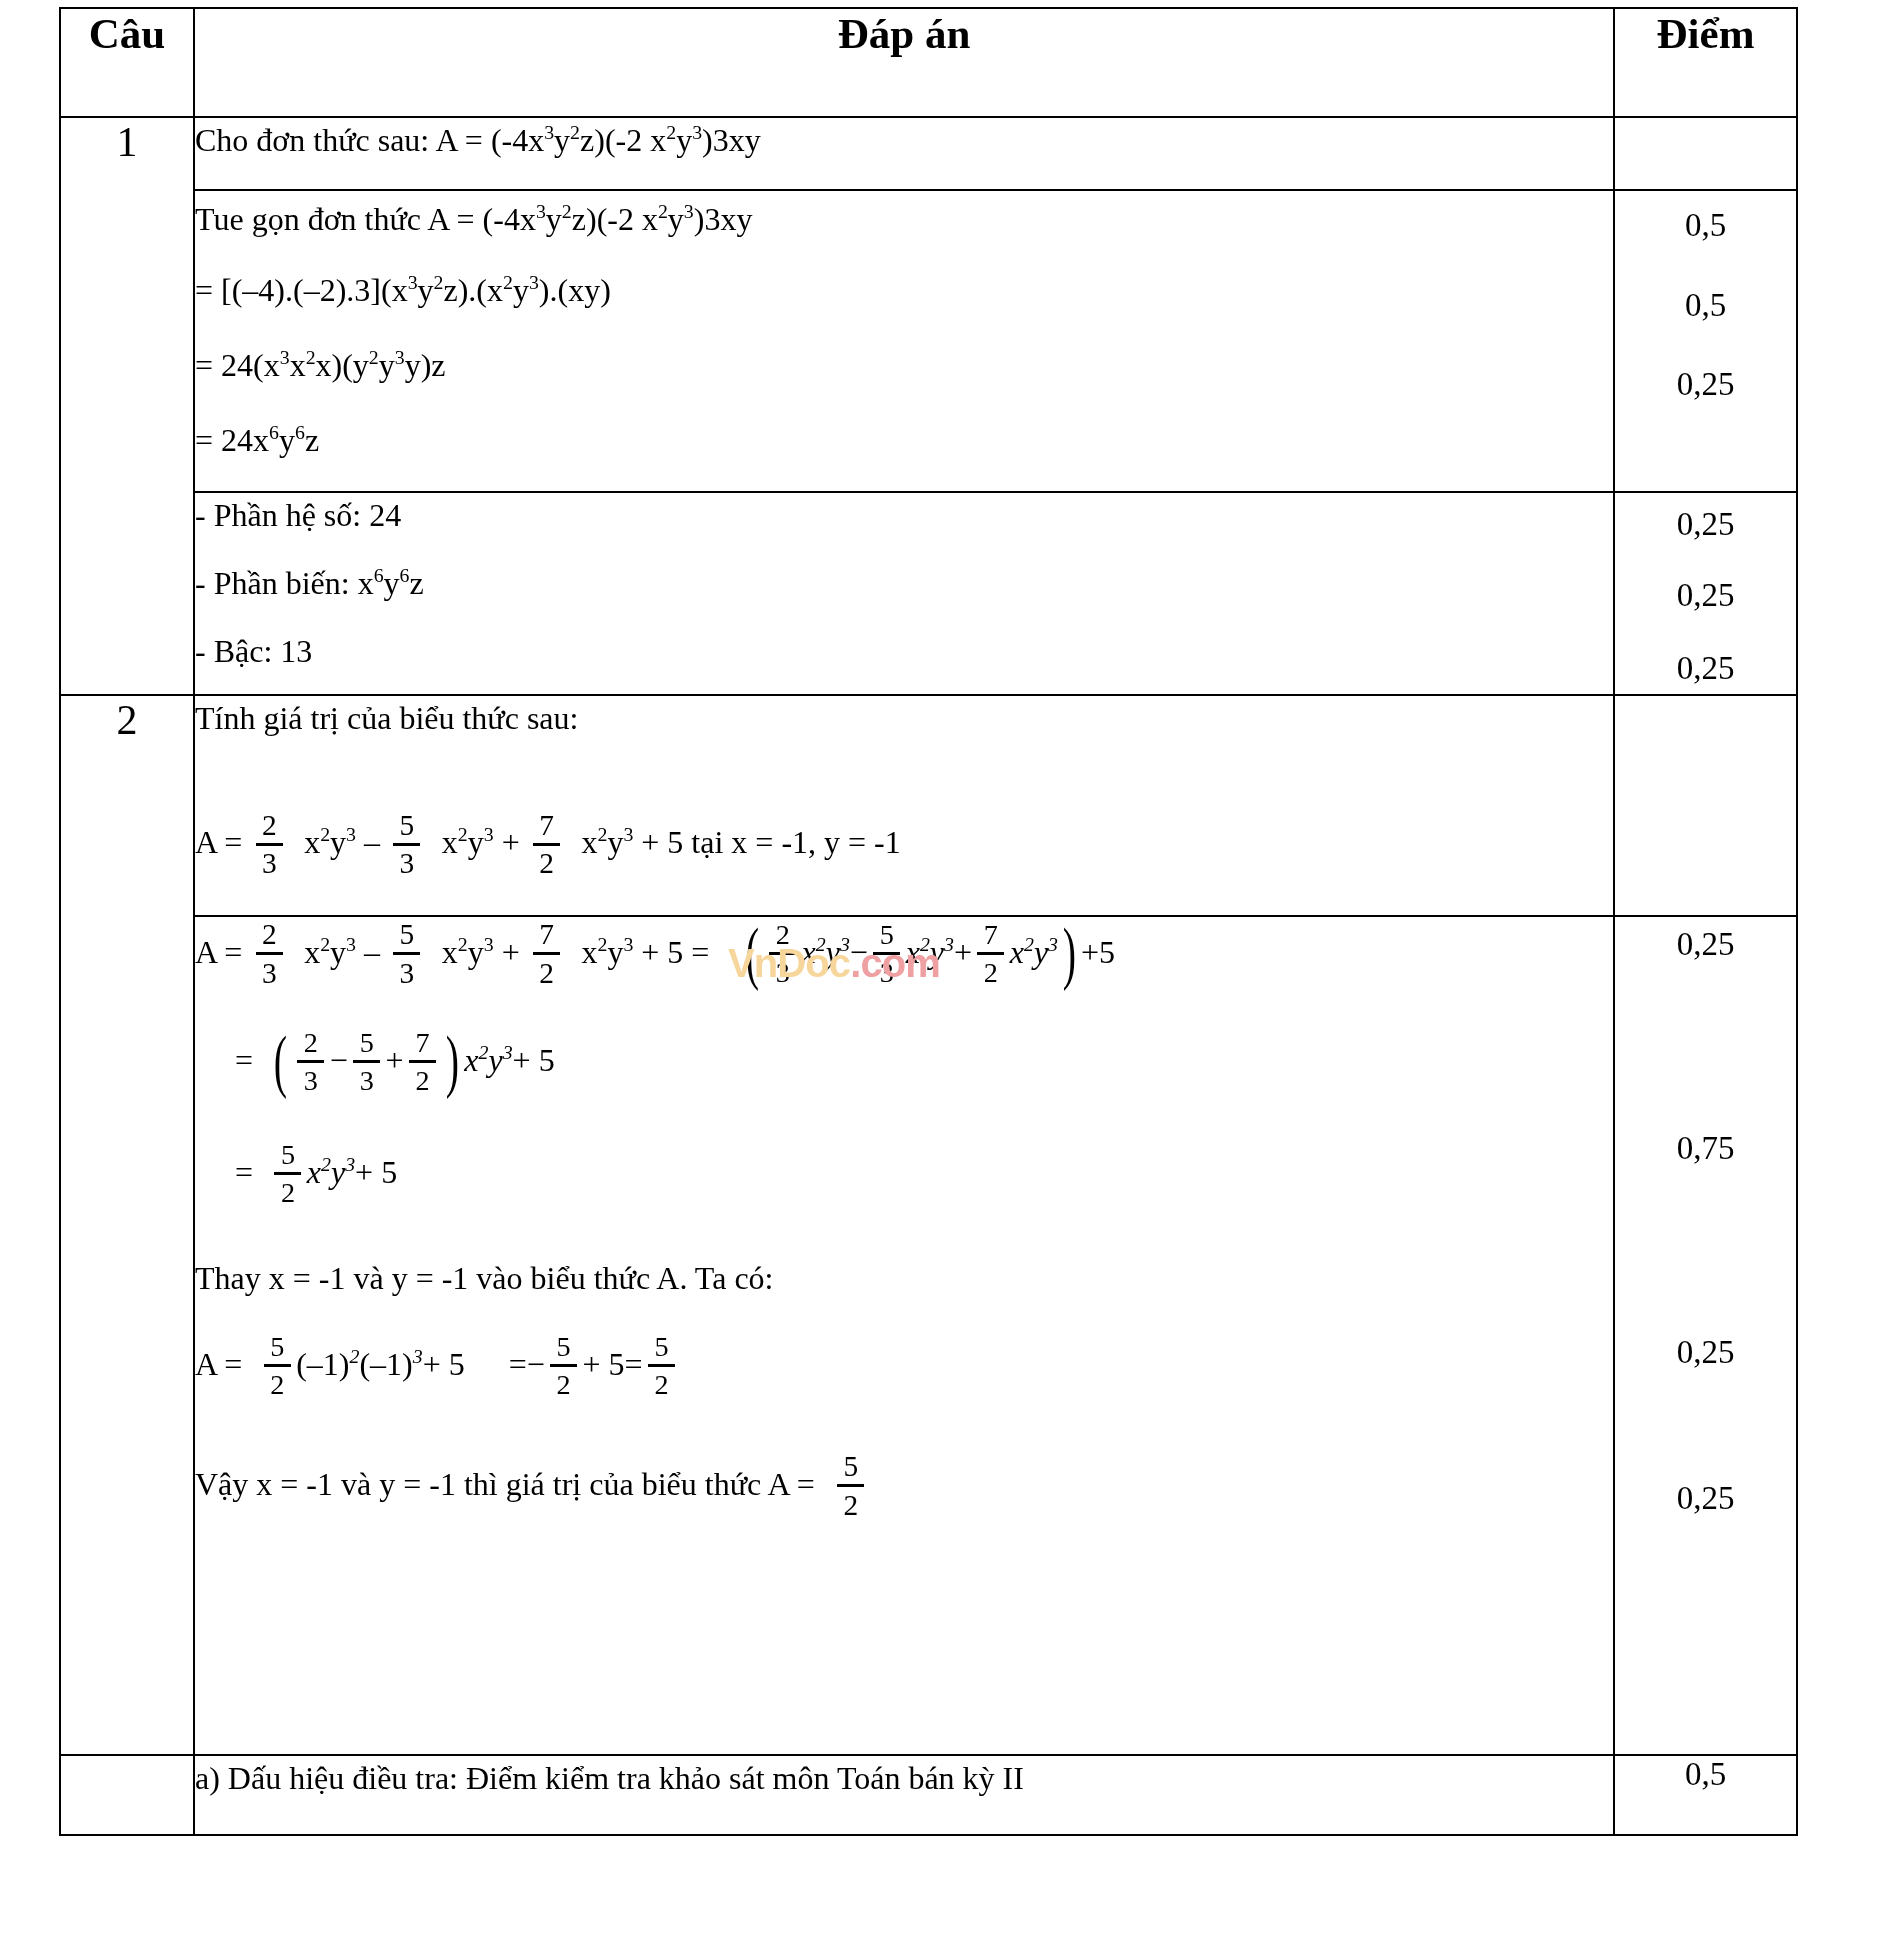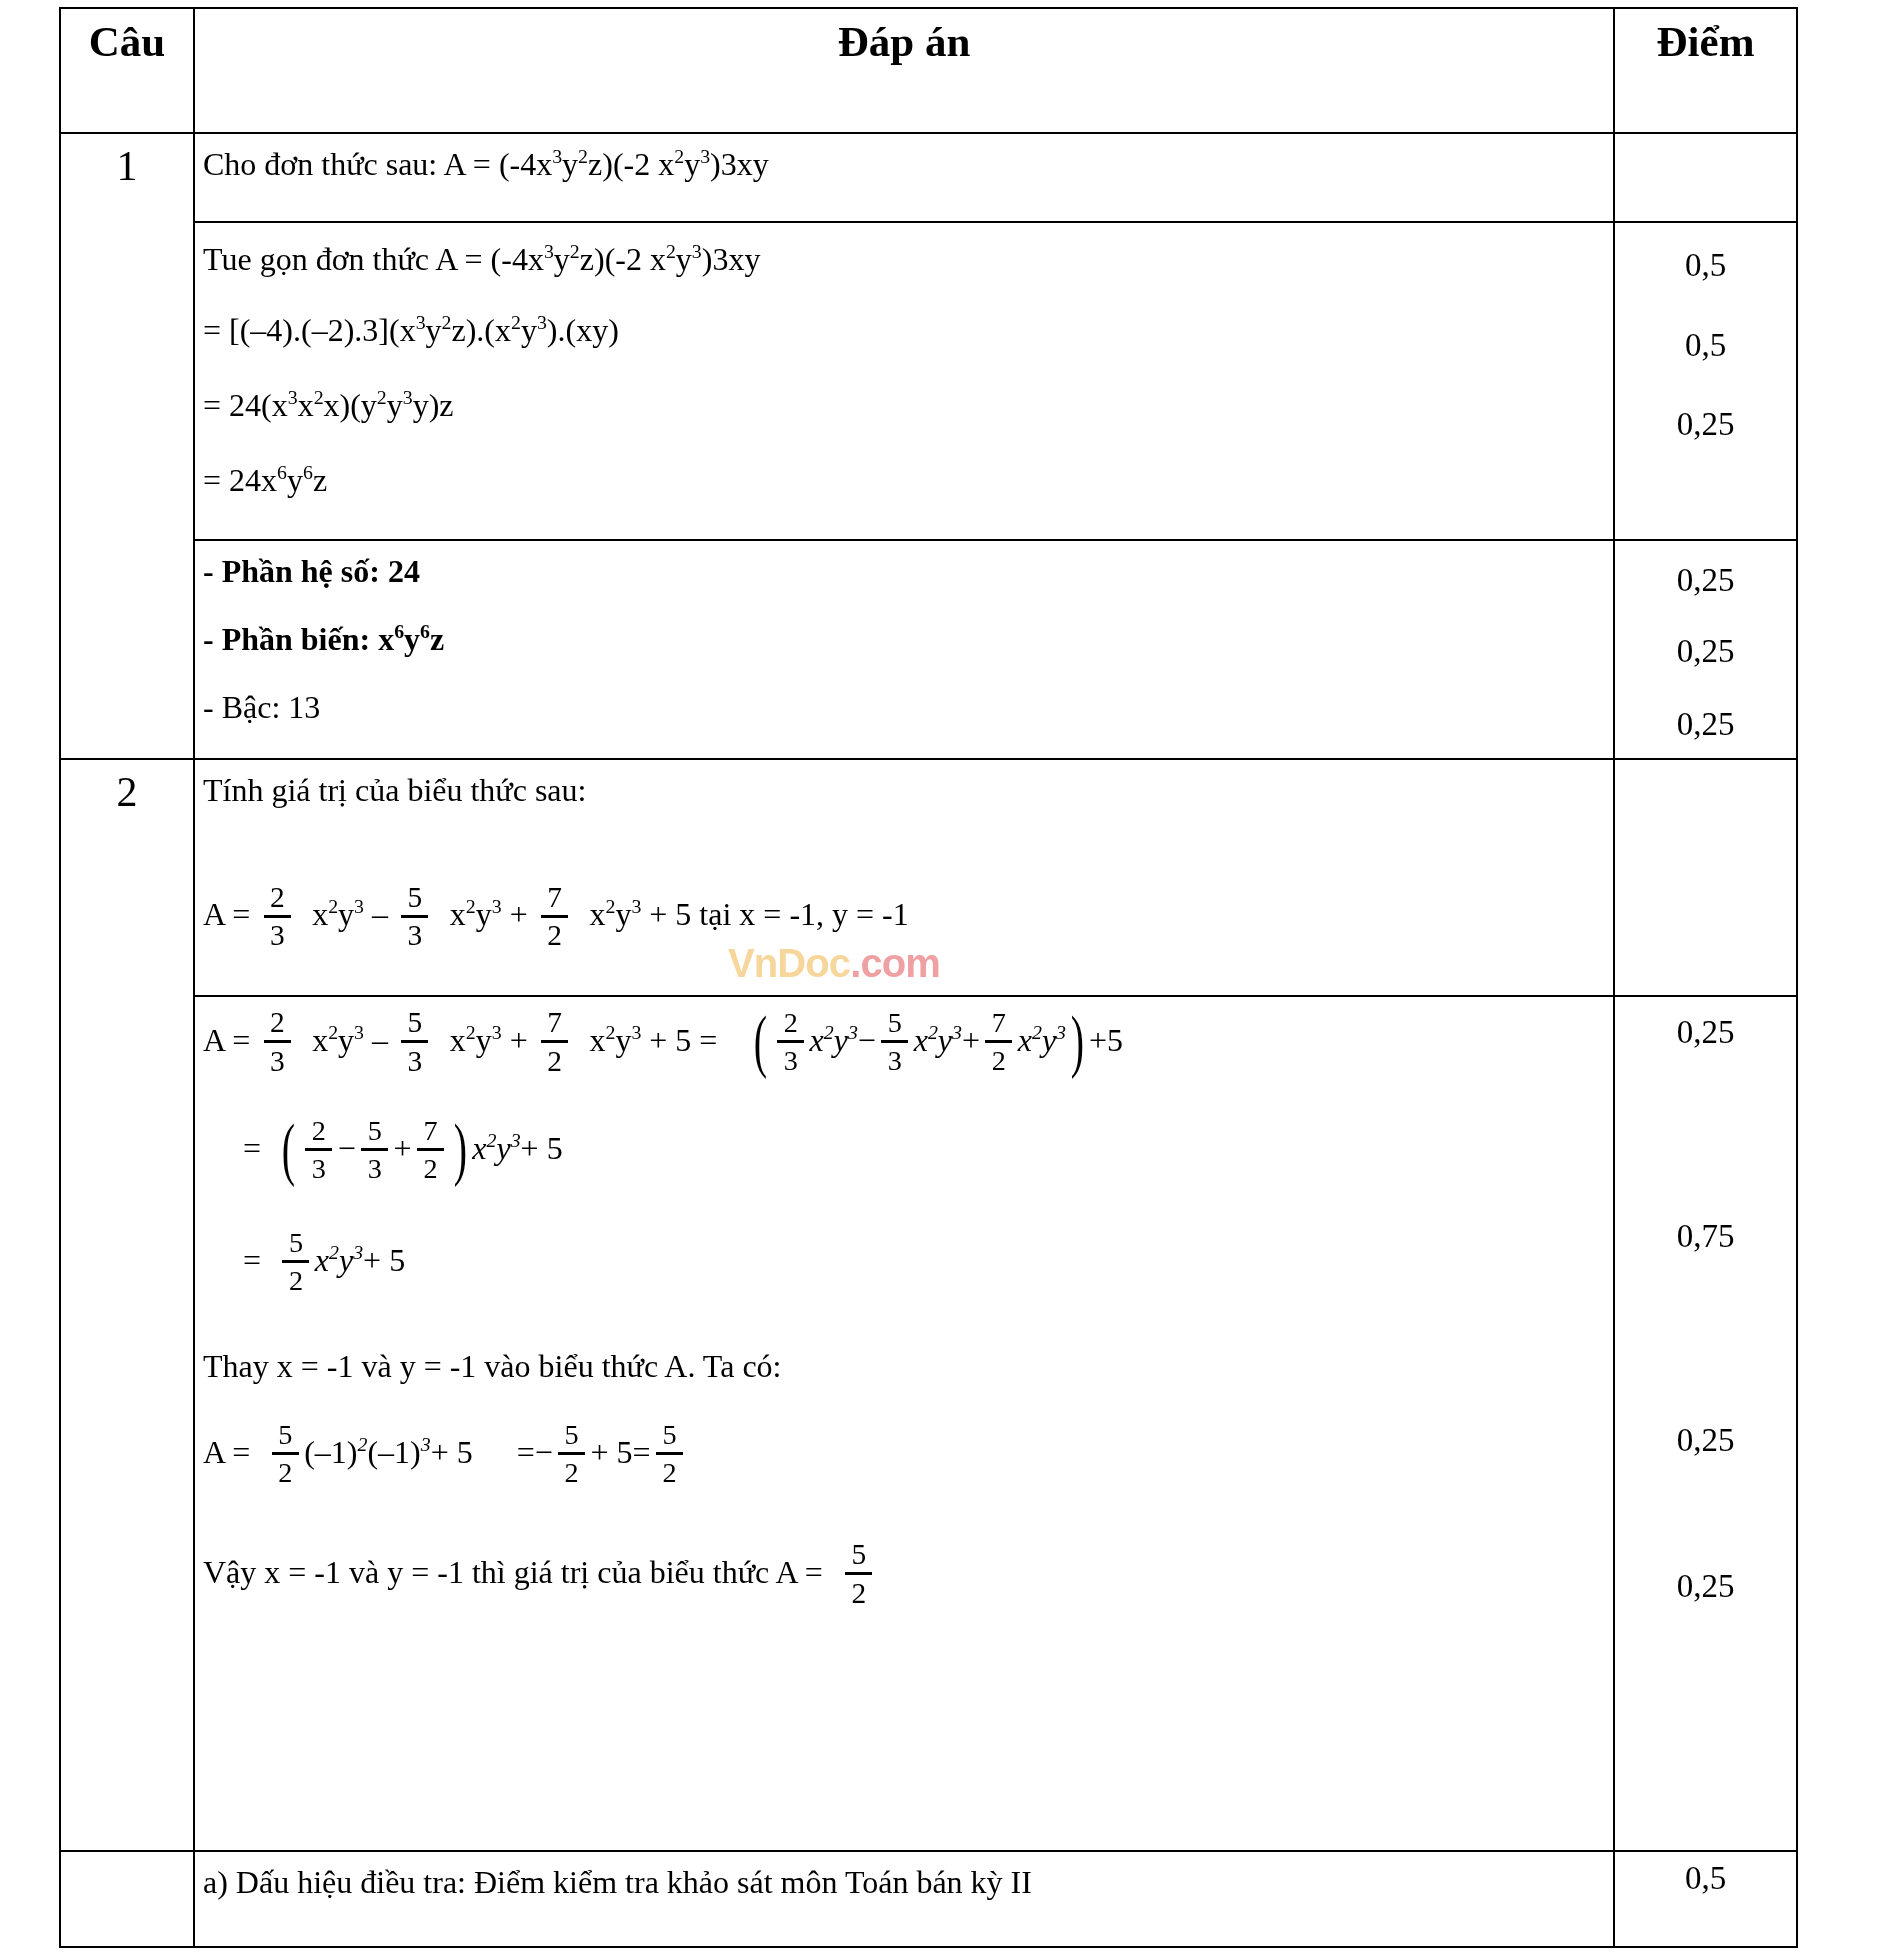--- a/index.html
+++ b/index.html
@@ -24,21 +24,21 @@
     position: absolute;
     left: 59px;
     top: 7.2px;
     width: 1737px;
     border-collapse: collapse;
     table-layout: fixed;
   }
   table.answer-table td {
     border: 2.7px solid #000000;
     vertical-align: top;
-    padding: 8px;
+    padding: 0;
   }
   .col-cau   { width: 134px; }
   .col-dapan { width: 1420px; }
   .col-diem  { width: 183px; }
 
   .cell-cau {
     text-align: center;
     vertical-align: middle;
     font-size: 42px;
     font-weight: normal;
@@ -108,21 +108,21 @@
     vertical-align: middle;
     transform: scaleX(0.58);
     line-height: 0.72;
     position: relative;
     top: -1.8px;
   }
 
   .eqline { display: block; white-space: nowrap; }
   .r1 { margin: 5.4px 0 27px 0; }
   .r2 { margin: 0 4px 31px 0; font-family: Liberation Serif, serif; }
-  .r3 { margin: 0 0 23.5px 0; font-weight: bold; }
+  .r3 { margin: 0 0 23.5px 0; }
 
   .indent-eq { padding-left: 40px; }
 
   
   .watermark {
     position: absolute;
     left: 728px;
     top: 941px;
     font-family: "Liberation Sans", sans-serif;
     font-weight: bold;

